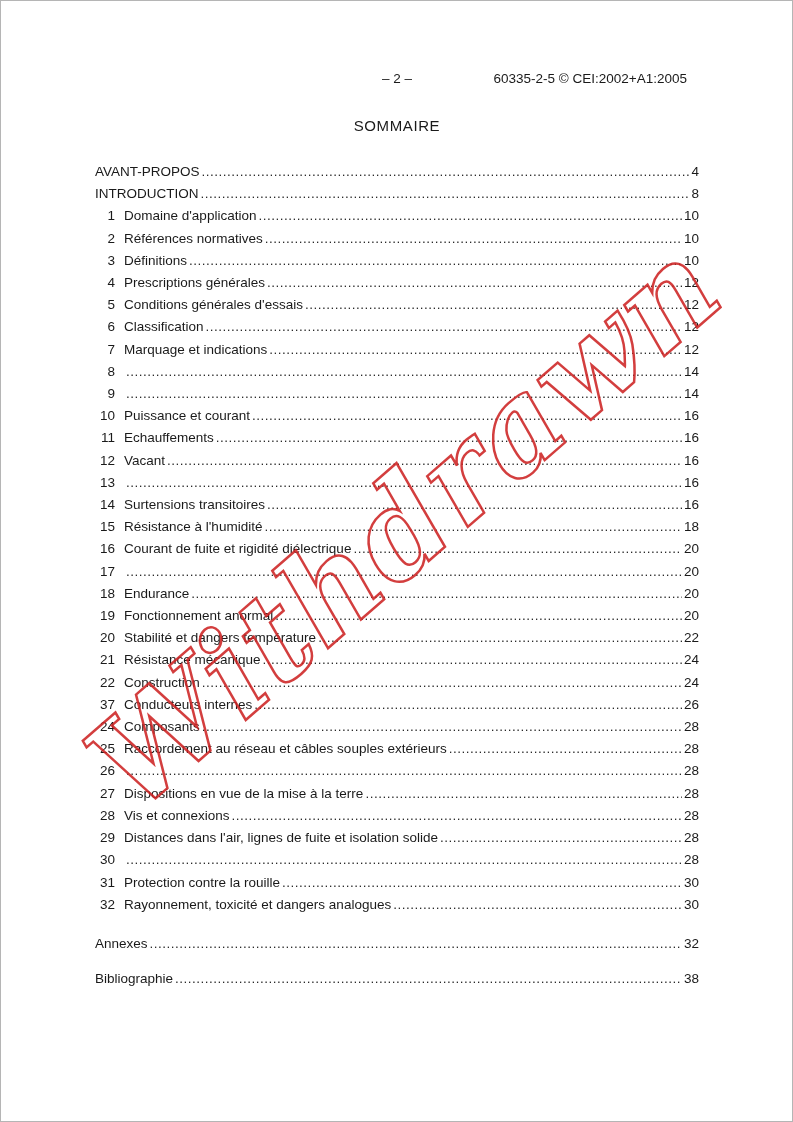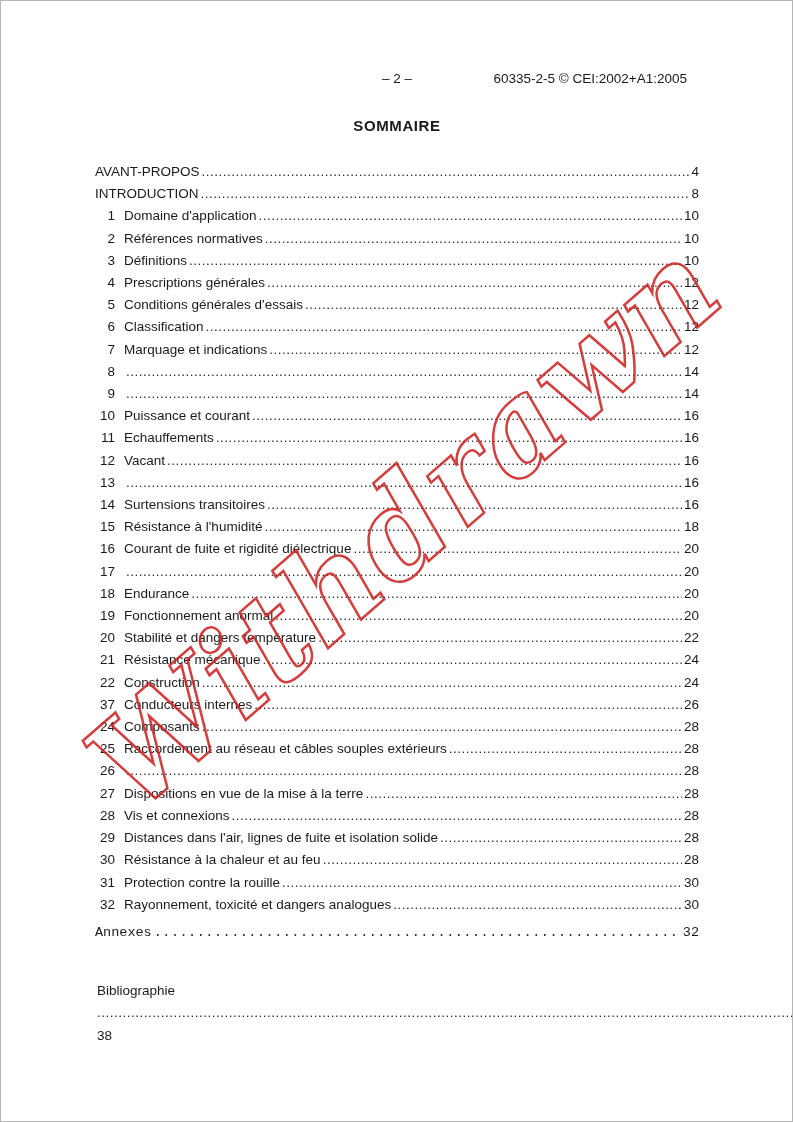--- a/index.html
+++ b/index.html
@@ -31,21 +31,21 @@
   .doc-ref {
     position: absolute;
     right: 12px;
     white-space: nowrap;
   }
 
   .toc-title {
     text-align: center;
     margin-top: 28px;
     font-size: 15px;
-    font-weight: bold;
+    font-weight: normal;
     letter-spacing: 0.6px;
   }
 
   .toc {
     margin-top: 27px;
   }
 
   .toc-entry {
     display: flex;
     align-items: baseline;
@@ -69,22 +69,22 @@
     color: #2a2a2a;
   }
   .toc-dots::after {
     content: "..........................................................................................................................................................................................................";
     letter-spacing: 0.5px;
   }
   .toc-page {
     flex: none;
   }
 
-  .gap-annexes { margin-top: 6px; font-family: Liberation Mono, monospace; }
-  .gap-biblio  { margin-top: 36px; flex-direction: column; }
+  .gap-annexes { margin-top: 17px; }
+  .gap-biblio  { margin-top: 13px; }
 
   .watermark {
     position: absolute;
     left: 403px;
     top: 523px;
     transform: translate(-50%, -50%) rotate(-41deg);
     font-family: "DejaVu Serif", serif;
     font-style: italic;
     font-weight: bold;
     font-size: 125px;
@@ -284,21 +284,20 @@
         <span class="toc-page">28</span>
       </div>
       <div class="toc-entry">
         <span class="toc-num">29</span>
         <span class="toc-label">Distances dans l'air, lignes de fuite et isolation solide</span>
         <span class="toc-dots"></span>
         <span class="toc-page">28</span>
       </div>
       <div class="toc-entry">
         <span class="toc-num">30</span>
-        <span class="toc-label">Résistance à la chaleur et au feu</span>
         <span class="toc-dots"></span>
         <span class="toc-page">28</span>
       </div>
       <div class="toc-entry">
         <span class="toc-num">31</span>
         <span class="toc-label">Protection contre la rouille</span>
         <span class="toc-dots"></span>
         <span class="toc-page">30</span>
       </div>
       <div class="toc-entry">

